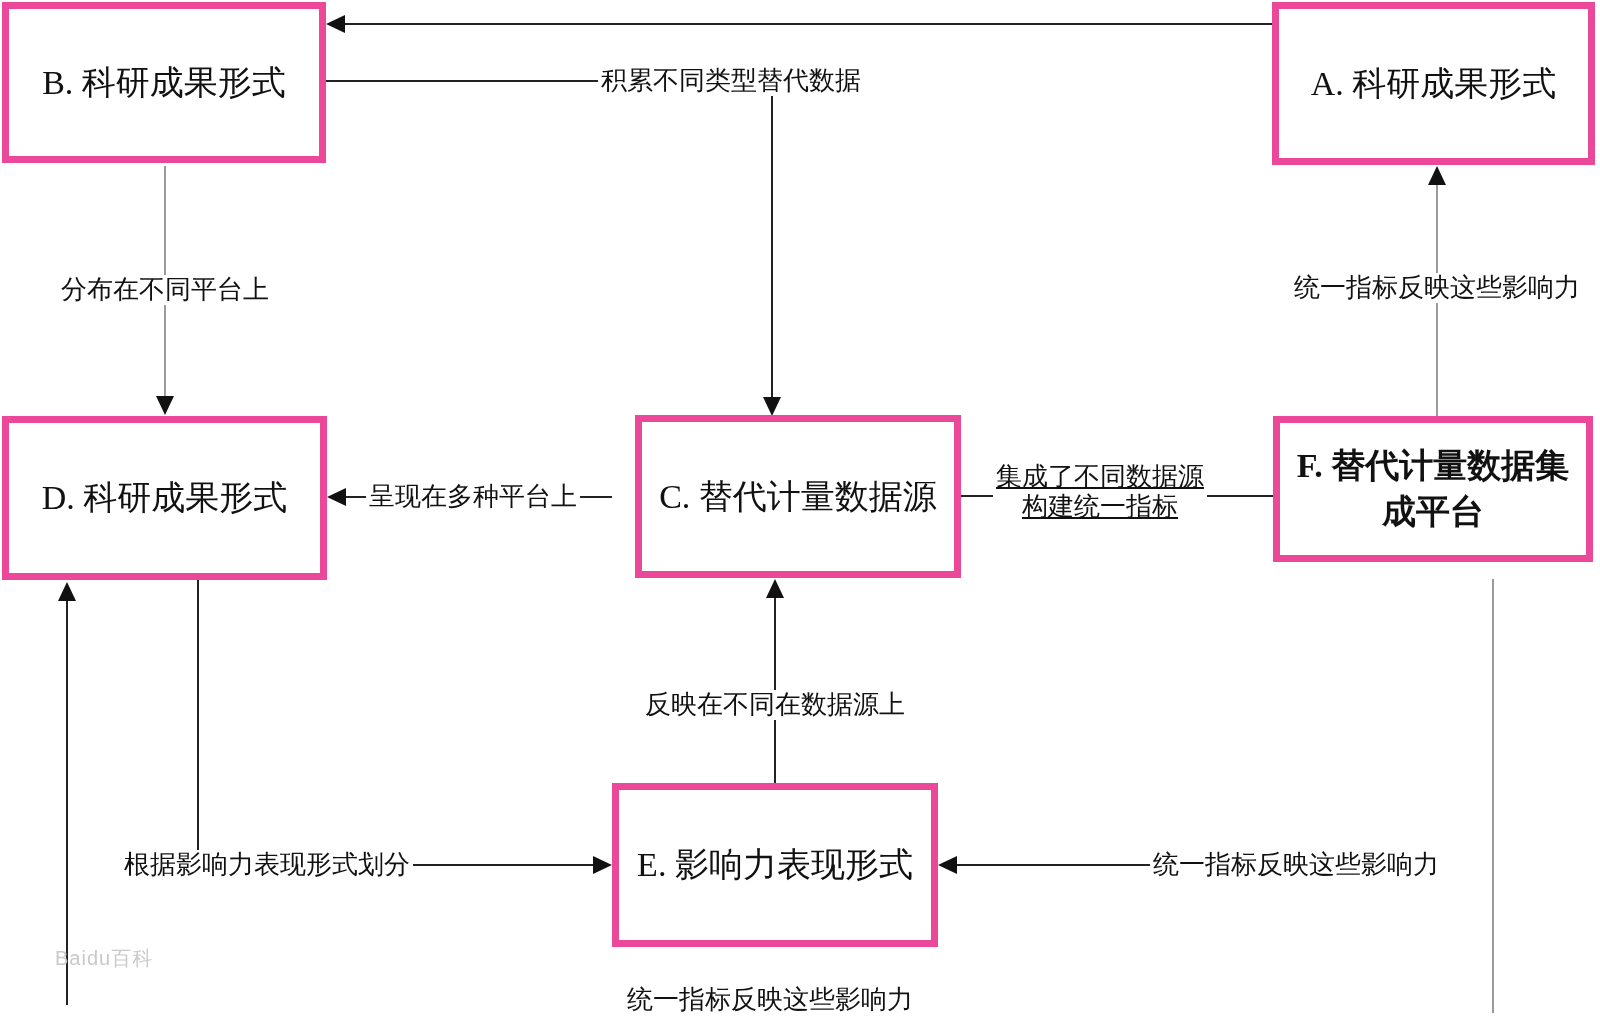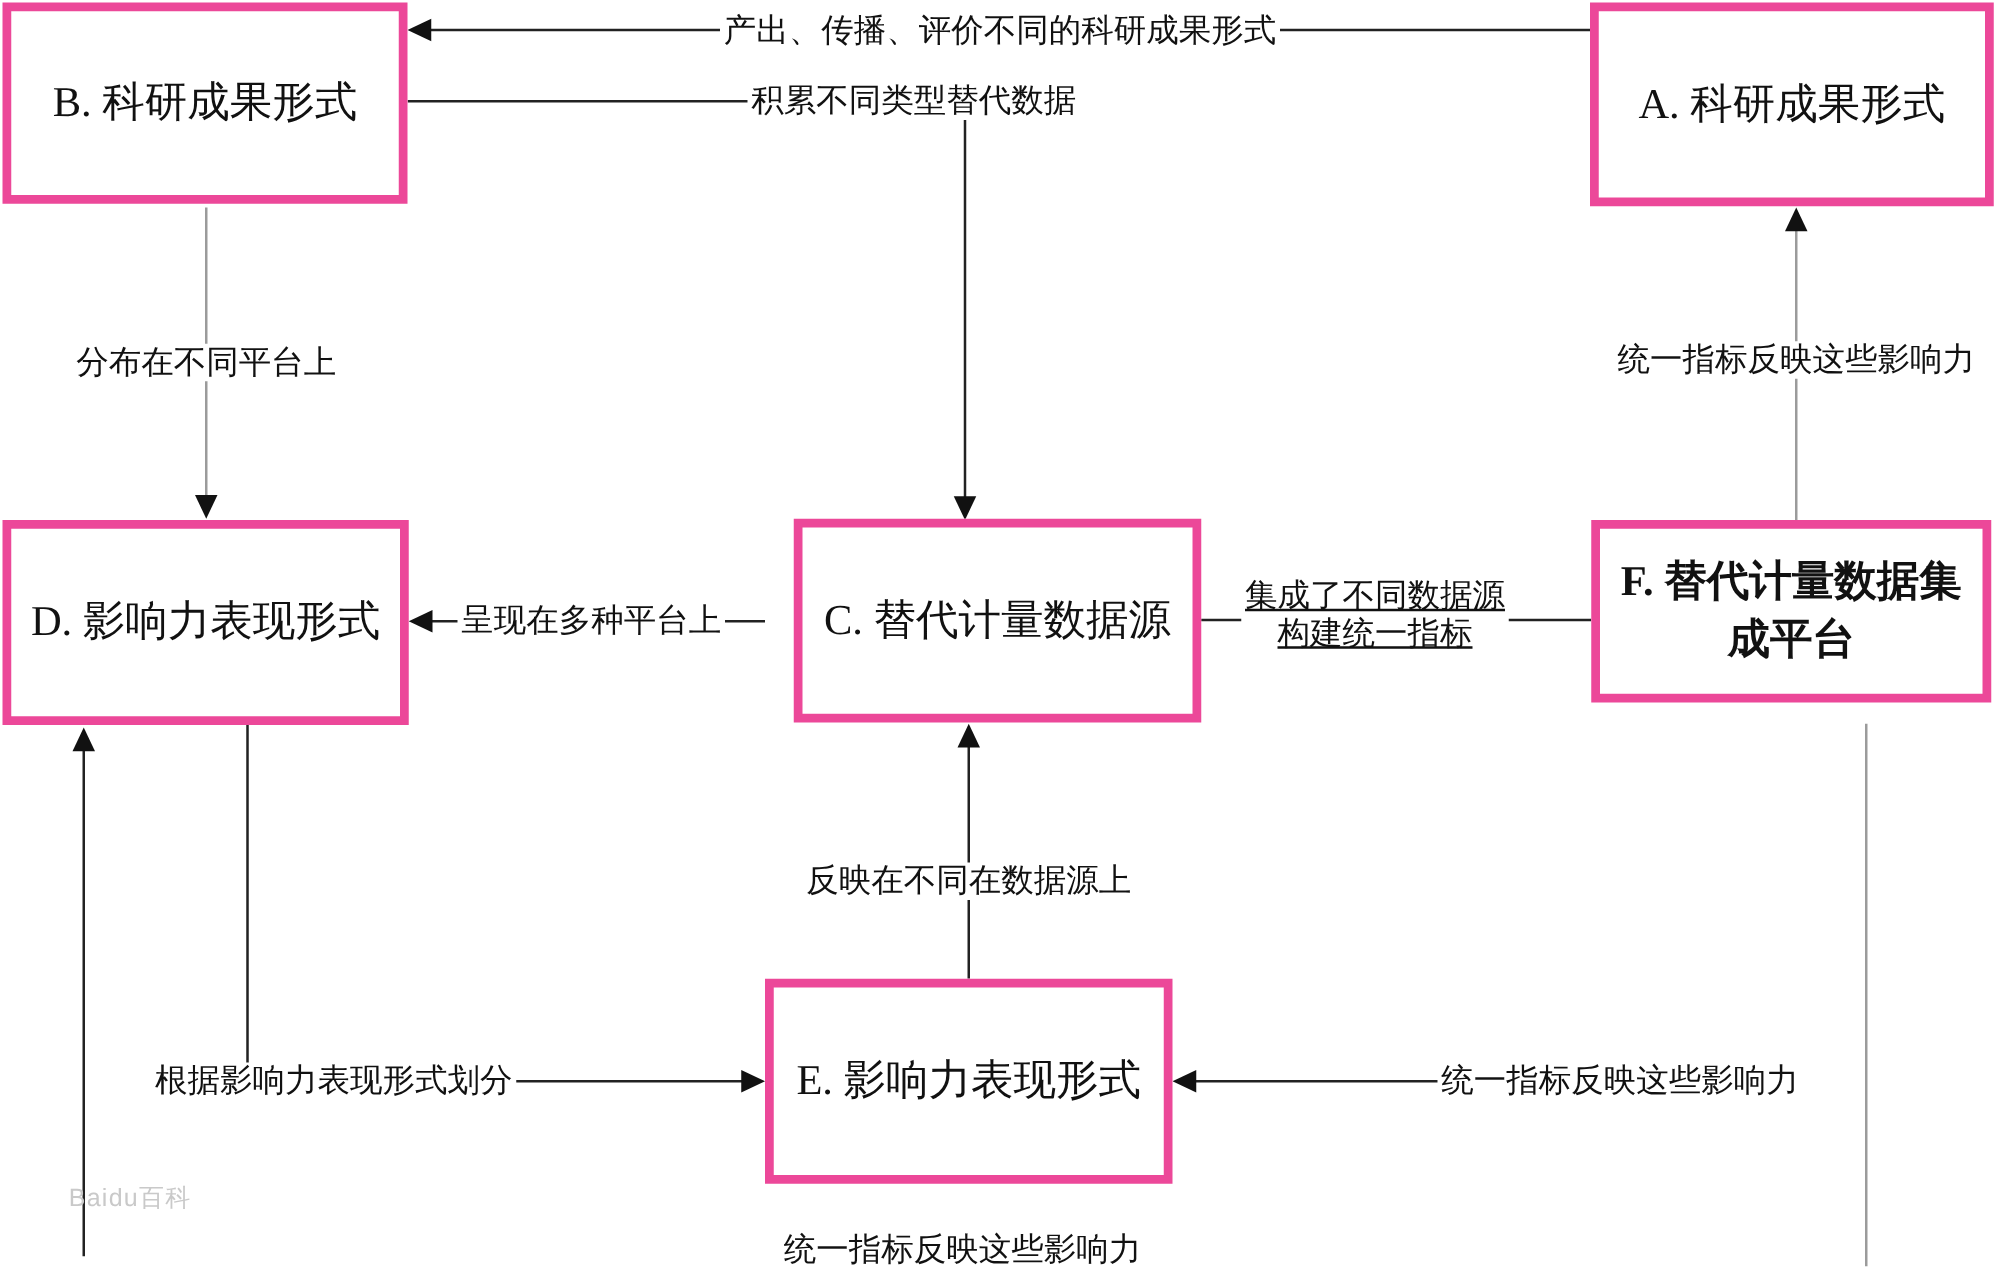--- a/index.html
+++ b/index.html
@@ -57,38 +57,37 @@
 
   <div class="node" style="left:2px;top:2px;width:324px;height:161px;">
     <span>B. 科研成果形式</span>
   </div>
 
   <div class="node" style="left:1272px;top:2px;width:323px;height:163px;">
     <span>A. 科研成果形式</span>
   </div>
 
   <div class="node" style="left:2px;top:416px;width:325px;height:164px;">
-    <span>D. 影响力表现形式</span>
+    <span>D. 科研成果形式</span>
   </div>
 
   <div class="node" style="left:612px;top:415px;width:326px;height:163px;margin-left:23px;">
     <span>C. 替代计量数据源</span>
   </div>
 
   <div class="node" style="left:1273px;top:416px;width:320px;height:146px;font-weight:bold;">
     <span>F. 替代计量数据集成平台</span>
   </div>
 
   <div class="node" style="left:612px;top:783px;width:326px;height:164px;">
     <span>E. 影响力表现形式</span>
   </div>
 
   <div class="hline" style="left:344px;top:23px;width:928px;"></div>
   <div class="arr arr-left" style="left:326px;top:15px;"></div>
-  <div class="elabel center" style="left:800px;top:10px;">产出、传播、评价不同的科研成果形式</div>
 
   <div class="hline" style="left:326px;top:80px;width:446px;"></div>
   <div class="vline" style="left:771px;top:81px;height:319px;"></div>
   <div class="arr arr-down" style="left:763px;top:397px;"></div>
   <div class="elabel" style="left:598px;top:66px;">积累不同类型替代数据</div>
 
   <div class="vline gray" style="left:164px;top:166px;height:232px;"></div>
   <div class="arr arr-down" style="left:156px;top:396px;"></div>
   <div class="elabel center" style="left:165px;top:275px;">分布在不同平台上</div>
 

